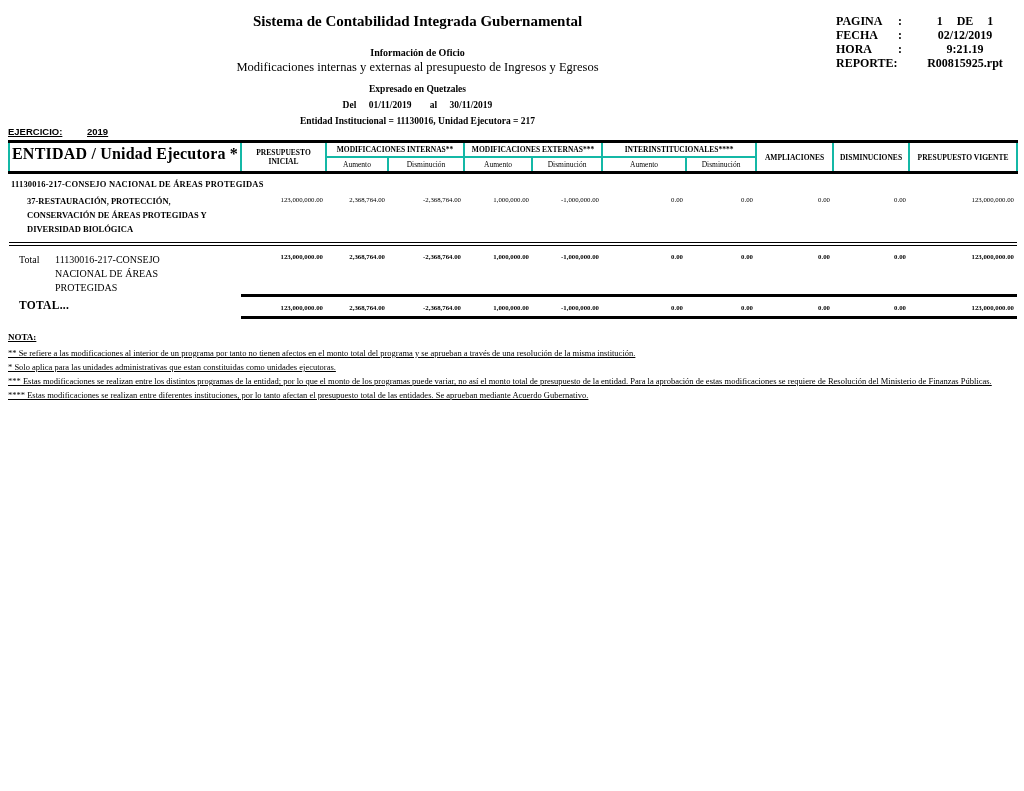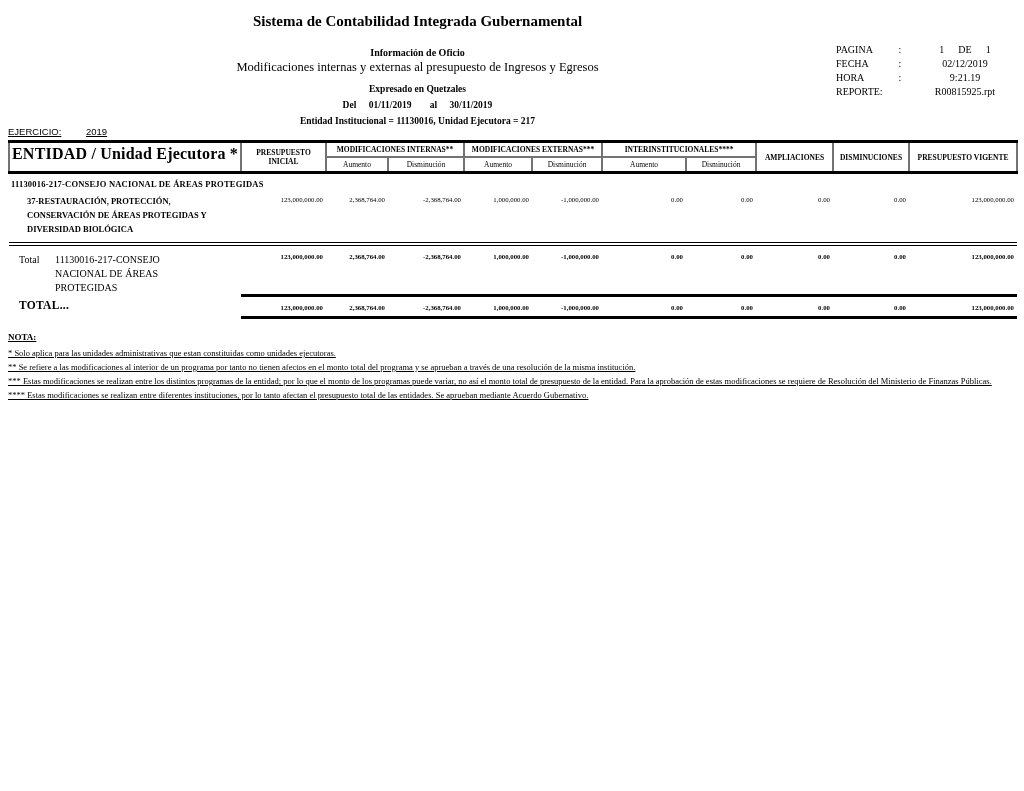--- a/index.html
+++ b/index.html
@@ -13,37 +13,37 @@
   .hc-sub     { font-size:10px;   font-weight:bold; margin-top:17px; }
   .hc-line3   { font-size:13px;   font-weight:bold; margin-top:7px; }
   .hc-line4   { font-size:12.5px; font-weight:normal; margin-top:2px; }
   .hc-curr    { font-size:9.5px;  font-weight:bold; margin-top:9px; }
   .hc-dates   { font-size:9.5px;  font-weight:bold; margin-top:6px; }
   .hc-dates .gap1 { margin-left:10px; }
   .hc-dates .gap2 { margin-left:16px; }
   .hc-entline { font-size:9.5px;  font-weight:bold; margin-top:6px; }
 
   
-  .meta { position:absolute; left:836px; top:16px; width:186px; font-size:10px; font-weight:normal;margin-top:28px; }
+  .meta { position:absolute; left:836px; top:16px; width:186px; font-size:12px; font-weight:bold; }
   .meta-row { display:flex; margin-bottom:3px; line-height:11px; }
   .meta-label { width:56px; }
   .meta-colon { width:16px; text-align:center; }
   .meta-value { flex:1; text-align:center; }
   .meta-value.pagina { display:flex; justify-content:center; gap:14px; }
 
   
   .ejercicio { position:absolute; left:8px; top:126px;
-    font-family:"Liberation Sans","DejaVu Sans",sans-serif; font-size:9.5px; font-weight:normal; }
+    font-family:"Liberation Sans","DejaVu Sans",sans-serif; font-size:9.5px; font-weight:bold; }
   .ejercicio .lbl { text-decoration:underline; }
   .ejercicio .val { margin-left:22px; text-decoration:underline; }
 
   
   table.report { position:absolute; left:8px; top:140px; width:1008px;
     border-collapse:collapse; table-layout:fixed; }
-  thead th { border:2px solid #737373; font-weight:bold; font-size:7.5px;
+  thead th { border:2px solid #14b8a6; font-weight:bold; font-size:7.5px;
     text-align:center; vertical-align:middle; padding:2px 1px; line-height:9px; }
   thead tr.h1 th { border-top:3px solid #000; }
   thead tr.h2 th { border-bottom:3px solid #000; font-weight:normal; font-size:7.5px; }
   thead th.span2 { border-bottom:3px solid #000; }
   thead th.entity-h { text-align:left; vertical-align:top; font-size:16px;
     padding:6px 0 0 2px; letter-spacing:0.2px; }
   tbody td { border:none; font-size:7px; vertical-align:top; }
   td.num { text-align:right; padding:0 3px 0 0; font-size:6.8px; white-space:nowrap; }
 
   tr.entity-row td { font-weight:bold; font-size:8.5px; padding:5px 0 2px 2px; letter-spacing:0.2px; }
@@ -200,17 +200,17 @@
       <td class="num">0.00</td>
       <td class="num">0.00</td>
       <td class="num">0.00</td>
       <td class="num">123,000,000.00</td>
     </tr>
   </tbody>
 </table>
 
 <div class="notes">
   <div class="heading">NOTA:</div>
+  <div class="item">** Se refiere a las modificaciones al interior de un programa por tanto no tienen afectos en el monto total del programa y se aprueban a través de una resolución de la misma institución.</div>
   <div class="item">* Solo aplica para las unidades administrativas que estan constituidas como unidades ejecutoras.</div>
-  <div class="item">** Se refiere a las modificaciones al interior de un programa por tanto no tienen afectos en el monto total del programa y se aprueban a través de una resolución de la misma institución.</div>
   <div class="item">*** Estas modificaciones se realizan entre los distintos programas de la entidad; por lo que el monto de los programas puede variar, no así el monto total de presupuesto de la entidad. Para la aprobación de estas modificaciones se requiere de Resolución del Ministerio de Finanzas Públicas.</div>
   <div class="item">**** Estas modificaciones se realizan entre diferentes instituciones, por lo tanto afectan el presupuesto total de las entidades. Se aprueban mediante Acuerdo Gubernativo.</div>
 </div>
 
 </body></html>

